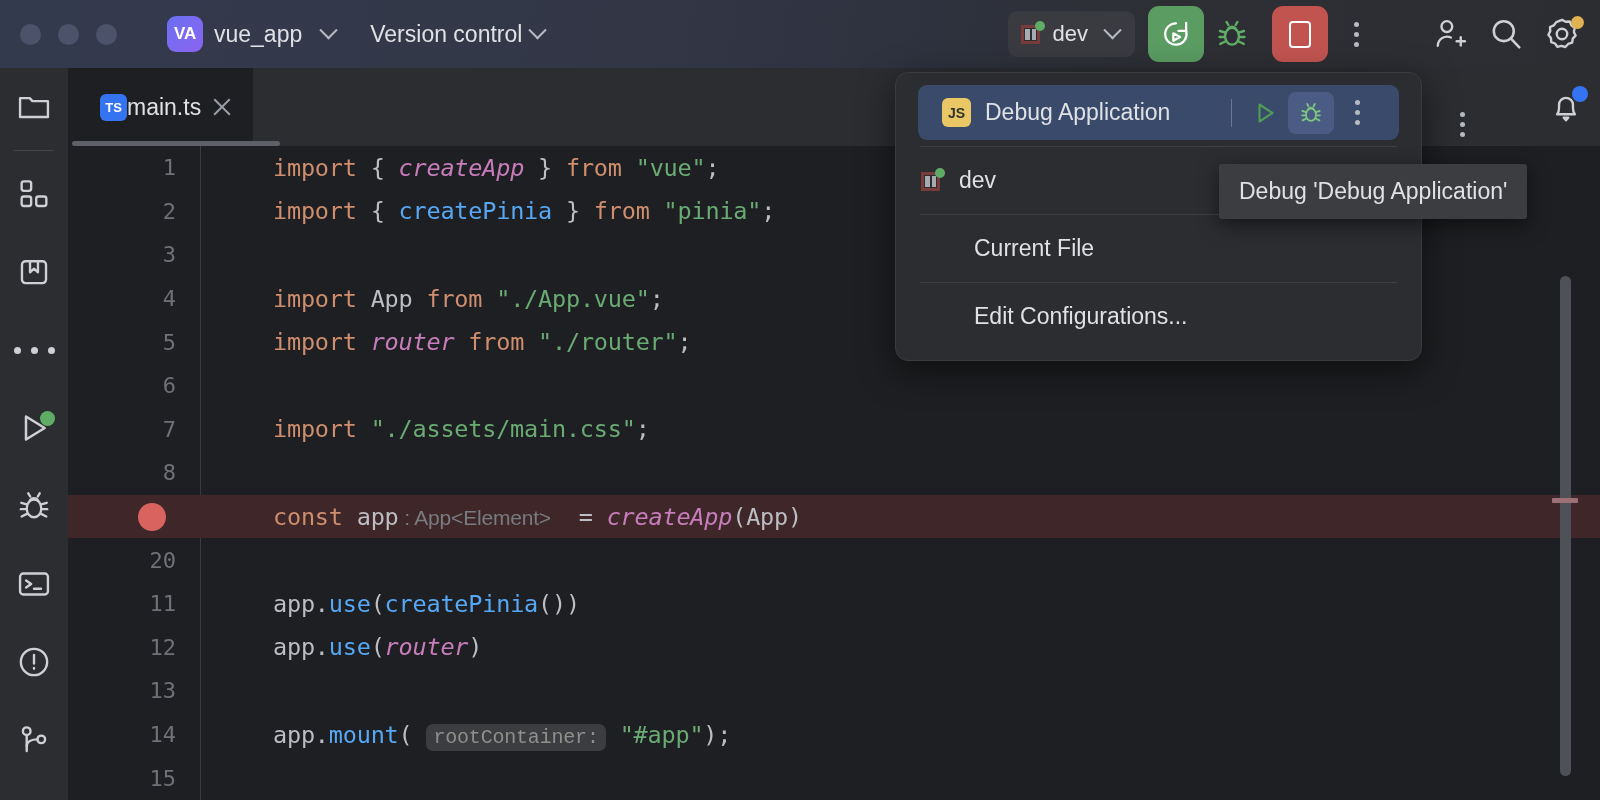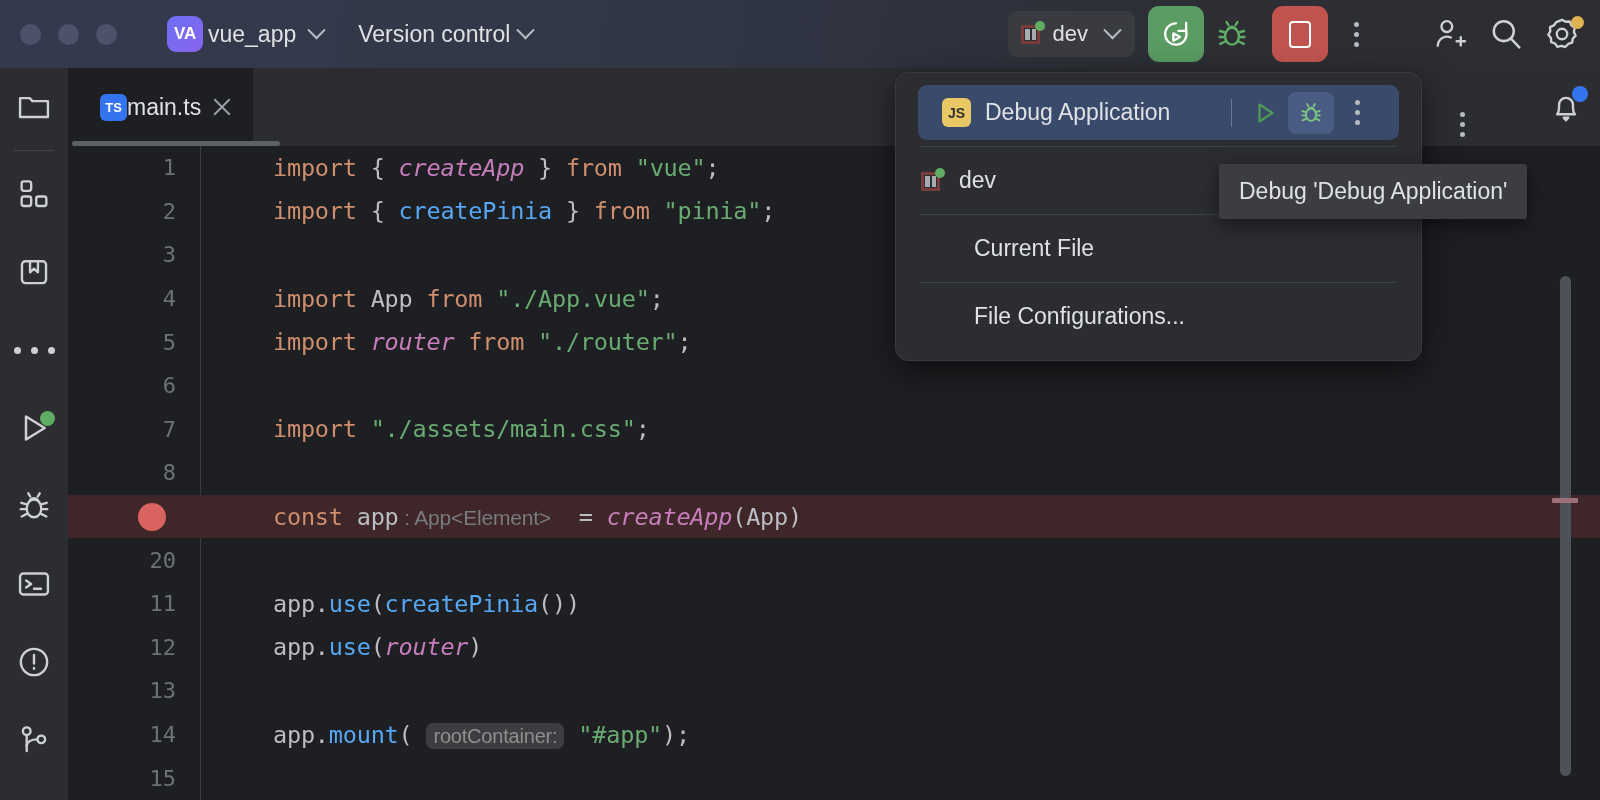--- a/index.html
+++ b/index.html
@@ -15,21 +15,21 @@
   .titlebar {
     position: absolute; top: 0; left: 0;
     width: 1600px; height: 68px;
     background: linear-gradient(100deg, #343a4e 0%, #333848 32%, #2f3340 55%, #2d2f35 72%, #2b2d31 100%);
     display: flex; align-items: center;
   }
   .traffic { display: flex; align-items: center; gap: 17px; padding-left: 20px; }
   .light { width: 21px; height: 21px; border-radius: 50%; background: #4c5269; }
 
   .proj-chip {
-    display: flex; align-items: center; gap: 5px;
+    display: flex; align-items: center; gap: 11px;
     margin-left: 50px;
   }
   .proj-badge {
     width: 36px; height: 36px; border-radius: 9px;
     background: linear-gradient(140deg, #6a6ef0 0%, #7b6bf2 50%, #8a63ef 100%);
     color: #fff; font-size: 17px; font-weight: bold;
     display: flex; align-items: center; justify-content: center;
     letter-spacing: -0.2px;
   }
   .proj-name { color: #dfe1e5; font-size: 23px; }
@@ -151,21 +151,21 @@
   .kw   { color: #cf8e6d; }
   .fn   { color: #c77dbb; font-style: italic; }
   .fn2  { color: #56a8f5; text-align: center; }
   .str  { color: #6aab73; }
   .pl   { color: #bcbec4; }
   .hint {
     font-family: "Liberation Sans", sans-serif;
     color: #787b80; font-size: 21px; font-style: normal;
   }
   .phint {
-    font-family: Liberation Sans, sans-serif;
+    font-family: Liberation Mono, monospace;
     color: #908f8c; font-size: 20px;
     background: #3b3d41; border-radius: 7px;
     padding: 2px 7px;
   }
 
   .vscroll {
     position: absolute; right: 29px; top: 130px;
     width: 11px; height: 500px; background: #4e5157; border-radius: 6px;
   }
   .stripe {
@@ -558,19 +558,19 @@
 
     <div class="mi-sep"></div>
 
     <div class="mi" style="padding-left:78px;">
       <span class="mlabel">Current File</span>
     </div>
 
     <div class="mi-sep"></div>
 
     <div class="mi" style="padding-left:78px;">
-      <span class="mlabel">File Configurations...</span>
+      <span class="mlabel">Edit Configurations...</span>
     </div>
   </div>
 
   <div class="tooltip">Debug 'Debug Application'</div>
 
 </div>
 
 </body></html>

